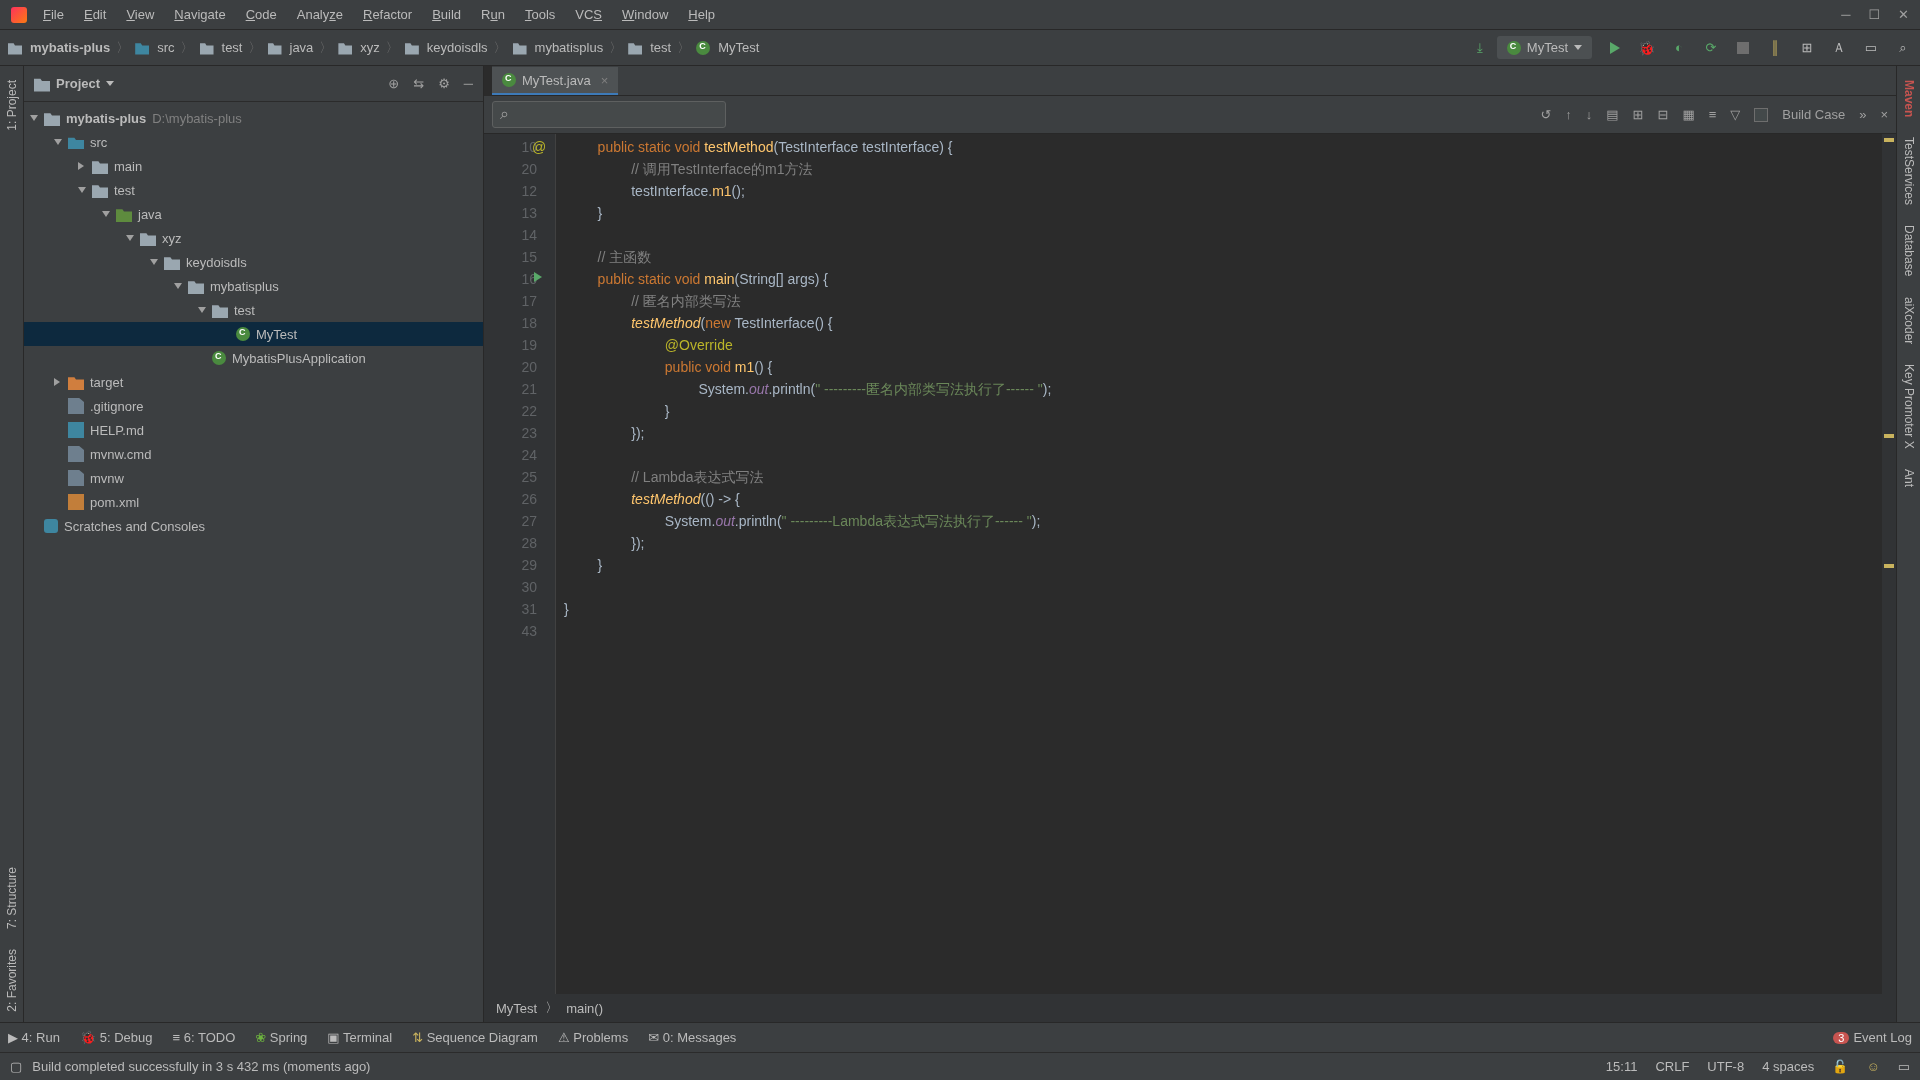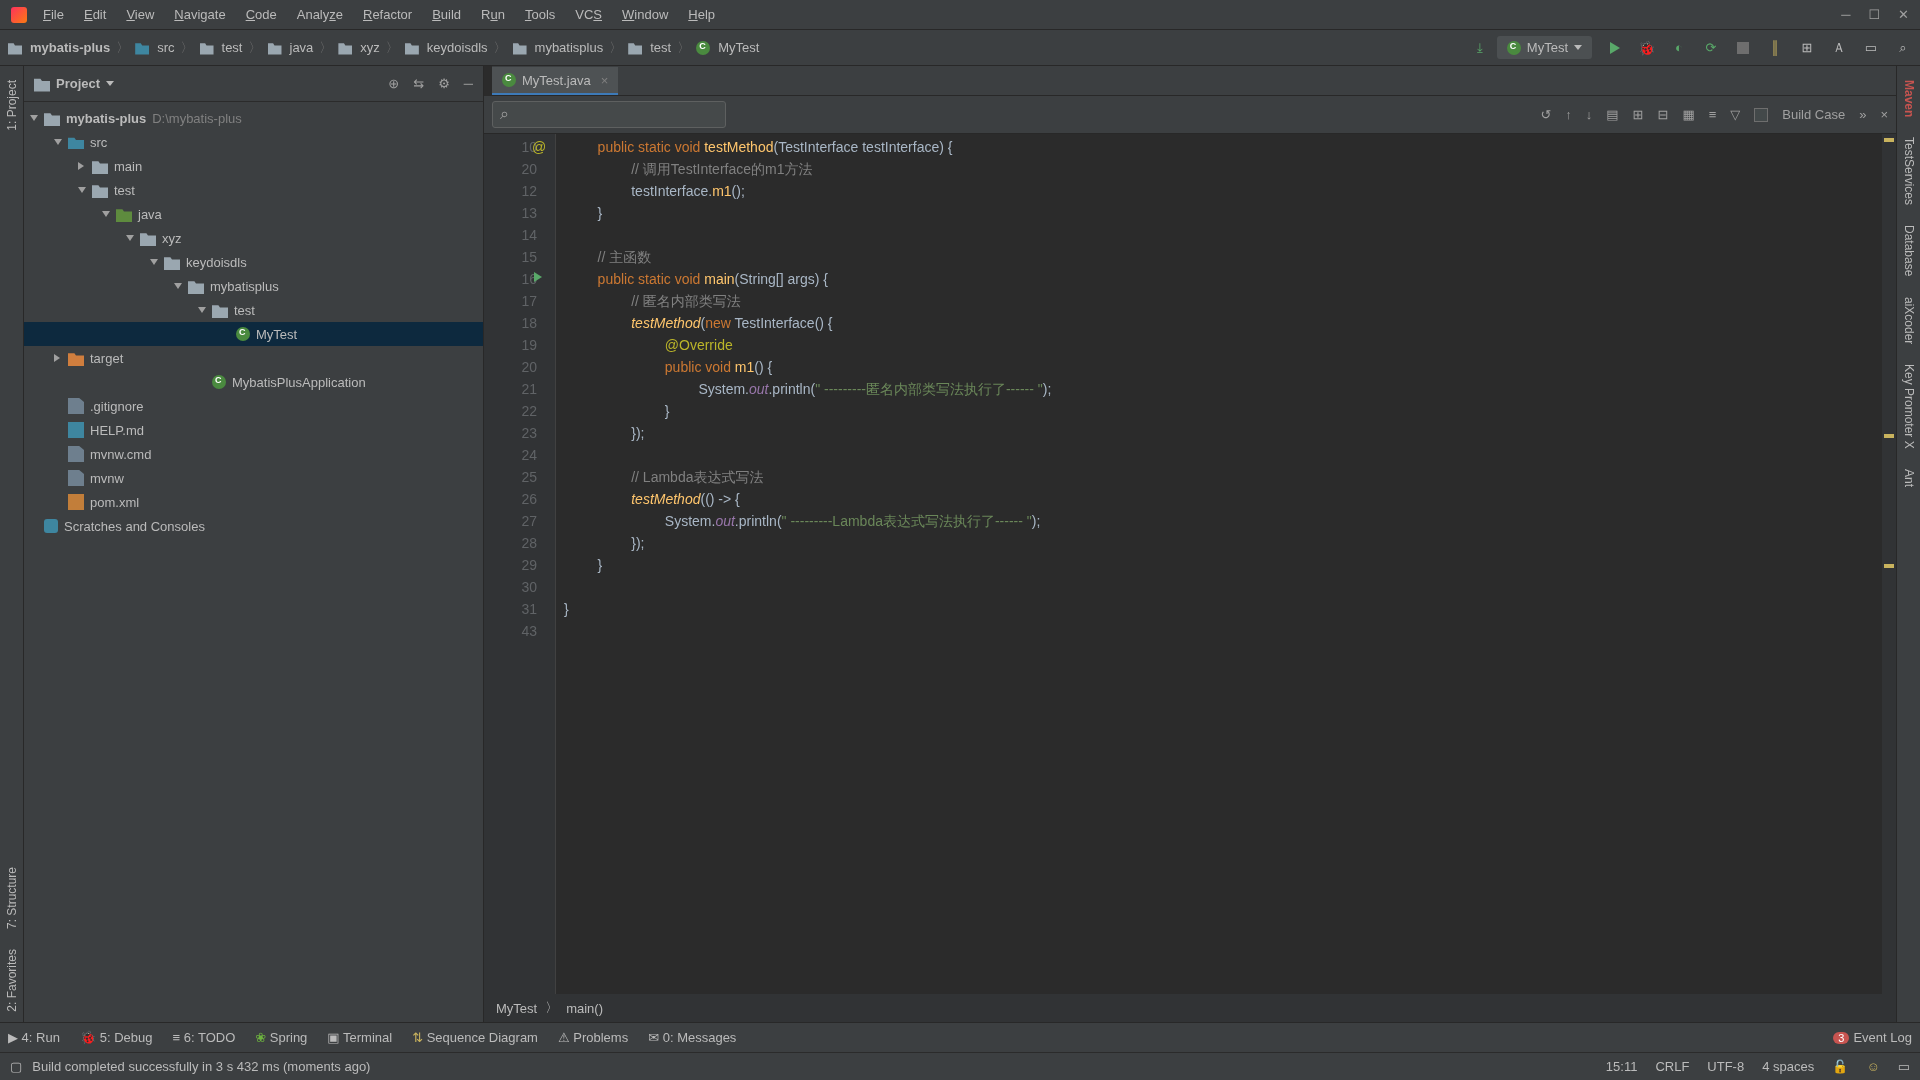--- a/index.html
+++ b/index.html
@@ -226,29 +226,29 @@
       <div class="tree-row" style="padding-left:174px">
           <span class="arrow open"></span>
           <span class="ic ic-pkg"></span>
           <span>test</span>
         </div>
       <div class="tree-row sel" style="padding-left:198px">
           <span class="arrow" style="width:12px"></span>
           <span class="ic ic-class" style="width:14px;height:14px"></span>
           <span>MyTest</span>
         </div>
+      <div class="tree-row" style="padding-left:174px">
+          <span class="arrow" style="width:12px"></span>
+          <span class="ic ic-class" style="width:14px;height:14px"></span>
+          <span>MybatisPlusApplication</span>
+        </div>
       <div class="tree-row" style="padding-left:30px">
           <span class="arrow closed"></span>
           <span class="ic ic-tgt"></span>
           <span>target</span>
-        </div>
-      <div class="tree-row" style="padding-left:174px">
-          <span class="arrow" style="width:12px"></span>
-          <span class="ic ic-class" style="width:14px;height:14px"></span>
-          <span>MybatisPlusApplication</span>
         </div>
       <div class="tree-row" style="padding-left:44px">
           <span class="ic ic-file"></span>
           <span>.gitignore</span>
         </div>
       <div class="tree-row" style="padding-left:44px">
           <span class="ic ic-md"></span>
           <span>HELP.md</span>
         </div>
       <div class="tree-row" style="padding-left:44px">

